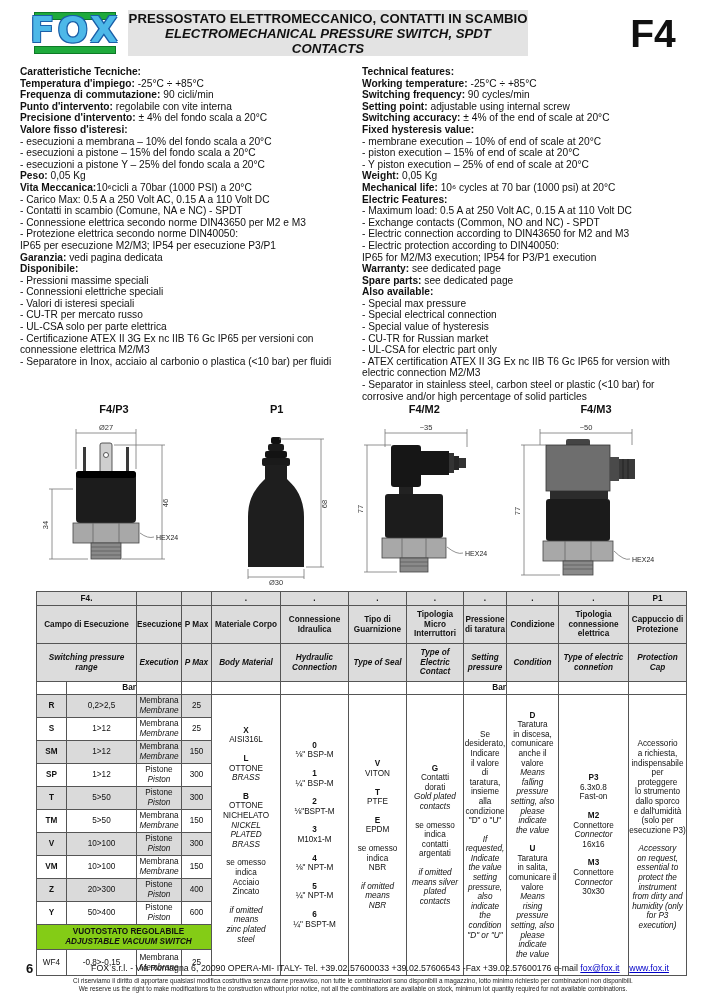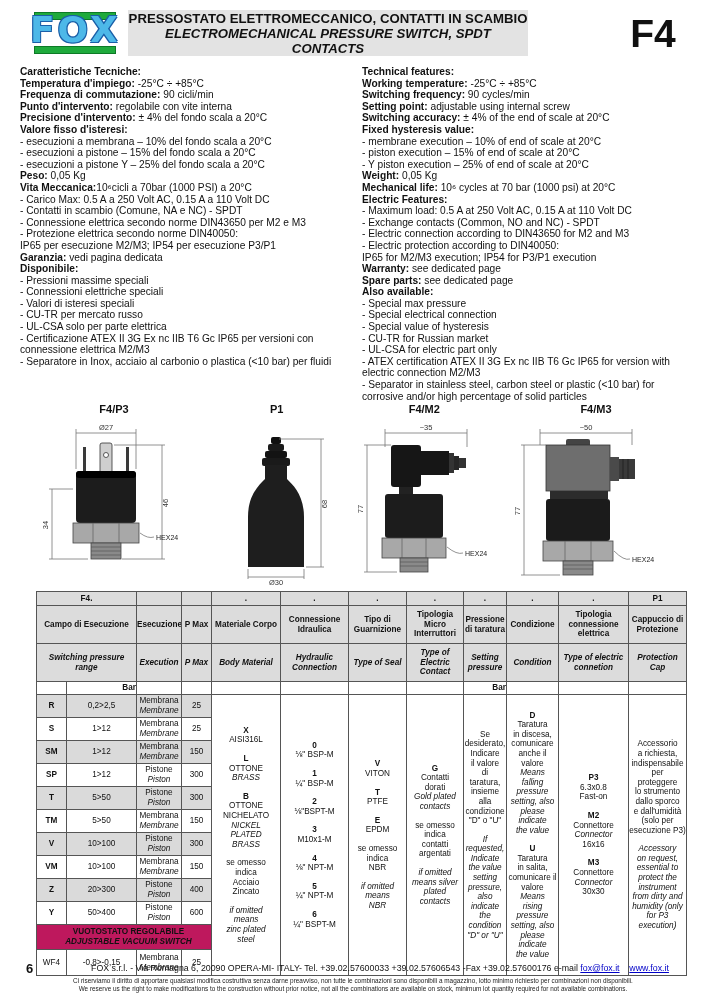--- a/index.html
+++ b/index.html
@@ -44,21 +44,21 @@
   table.main{position:absolute;top:591px;left:28px;width:650px;border-collapse:collapse;table-layout:fixed;margin-left:8px;}
   table.main td{border:1px solid #555;text-align:center;vertical-align:middle;
        font-size:8.2px;line-height:9.6px;padding:0;overflow:hidden;}
   tr.coderow td{height:13px;background:#dcdcdc;font-weight:bold;}
   tr.hdrit td{height:37px;background:#dcdcdc;font-weight:bold;}
   tr.hdren td{height:37px;background:#dcdcdc;font-weight:bold;font-style:italic;}
   tr.barrow td{height:12px;font-weight:bold;text-align:right;}
   tr.dr td{height:22px;}
   tr.dr td.codecell{font-weight:bold;}
   tr.shade td:not(.tall){background:#dadada;}
-  tr.banner td{height:24px;background:#be185d;padding-left:9px;}
+  tr.banner td{height:24px;background:#84cc16;padding-left:9px;}
   tr.wf4 td{height:25px;}
   td .exwrap span{display:block;}
   td .exwrap em{display:block;font-style:italic;}
   td.tall{vertical-align:middle;background:#fff;font-size:7.8px;line-height:9.4px;}
   td.tall .gap{height:8px;}
   .lines div{min-height:9px;}
 
   
   .footer{position:absolute;top:961px;left:0;width:706px;}
   .pgnum{position:absolute;left:26px;top:0;font-size:13px;font-weight:bold;}

